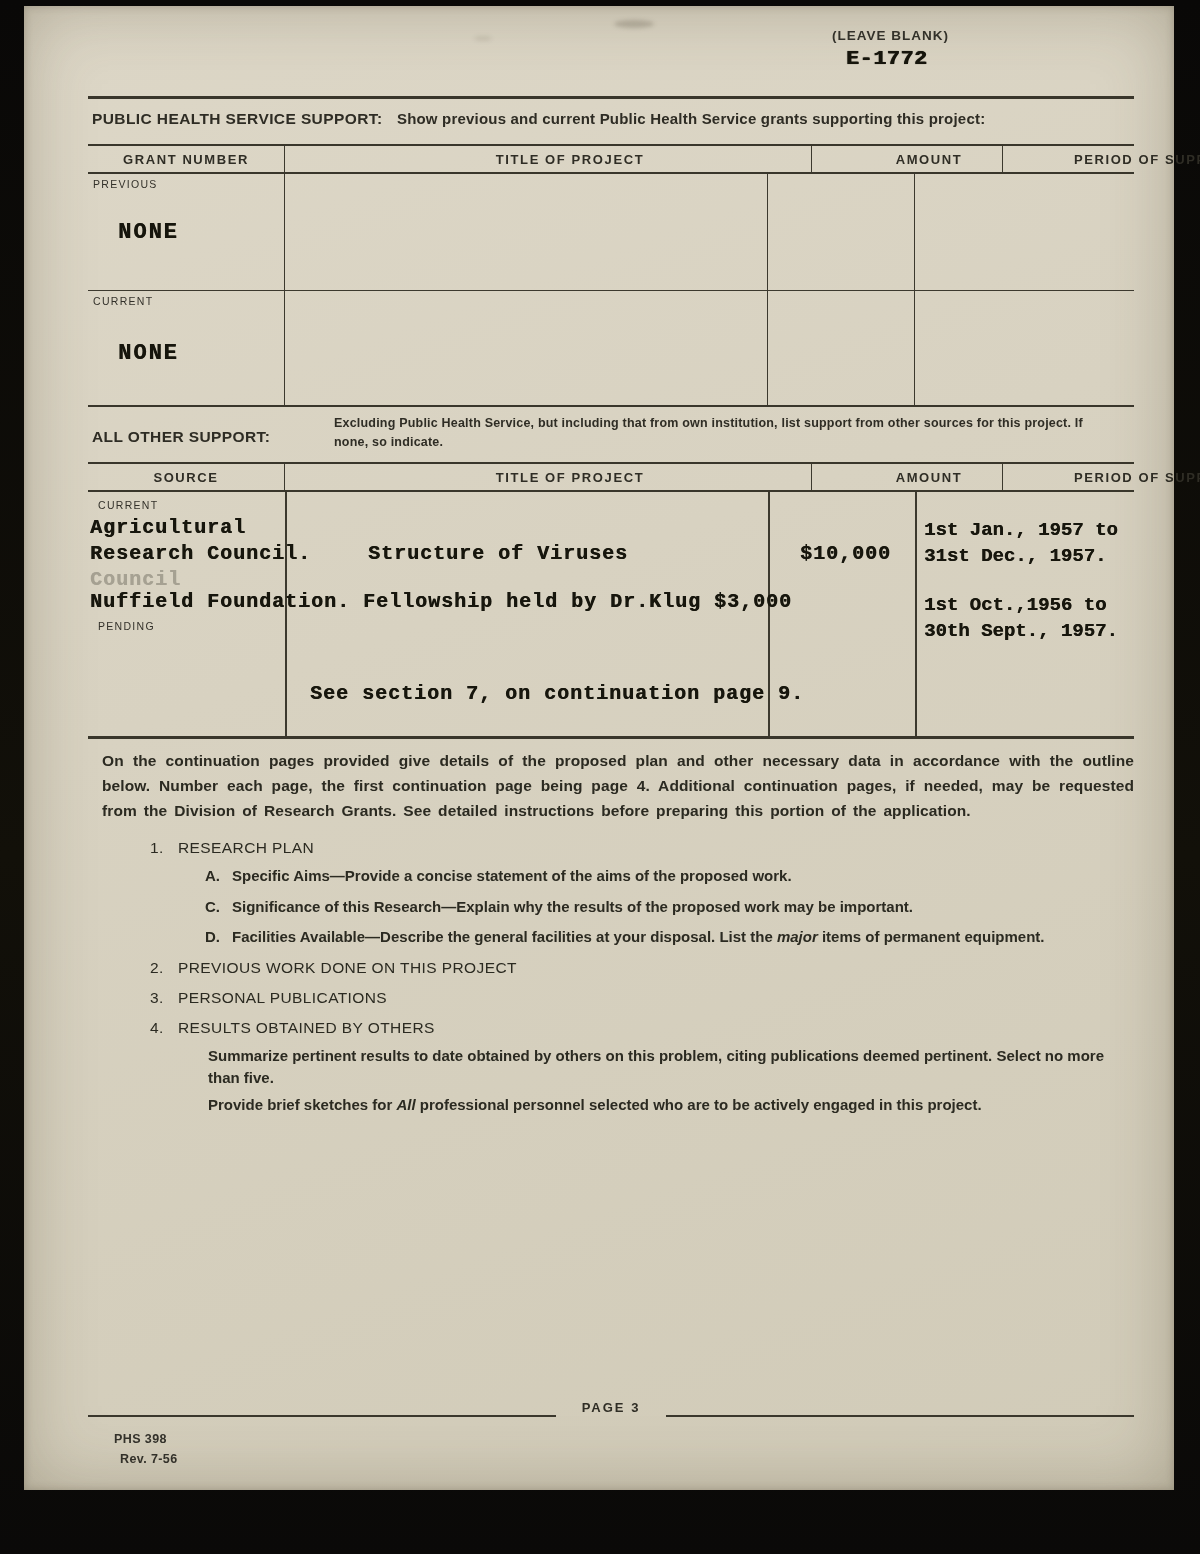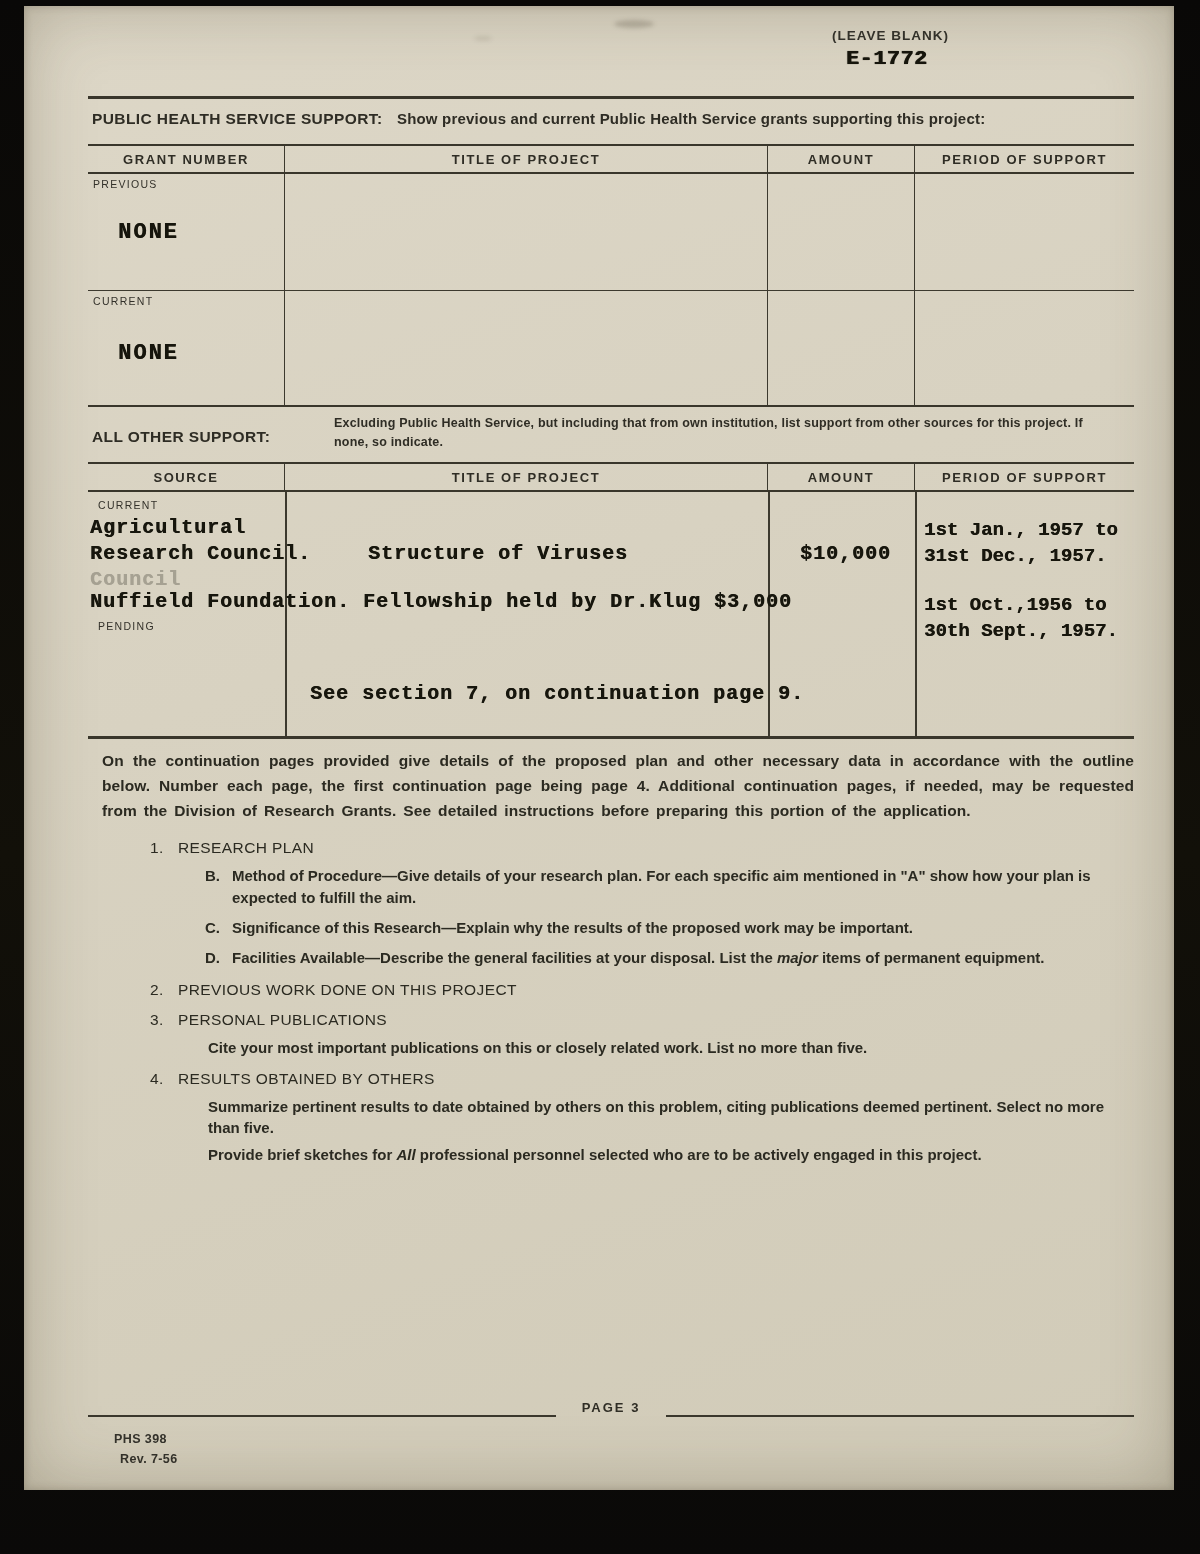--- a/index.html
+++ b/index.html
@@ -26,21 +26,21 @@
   .file-number { font-size:21px; margin:4px 0 0 14px; text-shadow:1px 0 0 currentColor, 0 0 1px rgba(20,18,8,.6); }
 
   .rule { position:absolute; left:0; width:100%; border-top:3px solid #39362b; }
 
   .section-label-row { position:absolute; top:104px; left:4px; width:100%; }
   .bold-label { font-size:15.5px; font-weight:700; letter-spacing:.4px; color:#2e2c24; }
   .inline-instruction { font-size:15px; font-weight:700; letter-spacing:.2px; margin-left:10px; color:#2e2c24;margin-top:40px; }
 
   
   .tbl { position:absolute; left:0; width:1046px; border-top:2px solid #39362b; border-bottom:2px solid #39362b; }
-  .tbl-header { display:grid; grid-template-columns:197px 483px 147px 219px; border-bottom:2px solid #39362b; }
+  .tbl-header { display:grid; grid-template-columns:197px 483px 147px 219px; border-bottom:2px solid #39362b;gap:44px; }
   .th { font-size:13px; font-weight:700; letter-spacing:1.6px; text-align:center; padding:6px 2px 5px;
         color:#2f2d25; }
   .th:not(:last-child), .td:not(:last-child) { border-right:1.5px solid #3c392e; }
   .tbl-row { display:grid; grid-template-columns:197px 483px 147px 219px; position:relative; }
   .tbl-row.divided { border-bottom:1.5px solid #3c392e; }
   .cell-label { font-size:10.5px; font-weight:400; letter-spacing:1.3px; color:#33312a; padding:4px 0 0 5px; display:block; }
   .none-val { position:absolute; left:30px; top:46px; font-size:22px; letter-spacing:2px; }
 
   .os-label-block { position:absolute; top:406px; left:0; width:100%; height:52px; }
   .os-label { position:absolute; left:4px; top:16px; }
@@ -158,37 +158,36 @@
       </div>
     </div>
 
     <div class="research">
       <p class="rp-intro">On the continuation pages provided give details of the proposed plan and other necessary data in accordance with the outline below.  Number each page, the first continuation page being page 4. Additional continuation pages, if needed, may be requested from the Division of Research Grants.  See detailed instructions before preparing this portion of the application.</p>
 
       <div class="item-head">
         <span class="item-num">1.</span><span>RESEARCH PLAN</span>
       </div>
       <div class="subitem">
-        <span class="si-letter">B.</span><span>Method of Procedure—Give details of your research plan.  For each specific aim mentioned in "A" show how your plan is expected to fulfill the aim.</span>
+        <span class="si-letter">A.</span><span>Specific Aims—Provide a concise statement of the aims of the proposed work.</span>
       </div>
       <div class="subitem">
         <span class="si-letter">C.</span><span>Significance of this Research—Explain why the results of the proposed work may be important.</span>
       </div>
       <div class="subitem">
         <span class="si-letter">D.</span><span>Facilities Available—Describe the general facilities at your disposal.  List the </span><span class="em">major</span><span> items of permanent equipment.</span>
       </div>
 
       <div class="item-head">
         <span class="item-num">2.</span><span>PREVIOUS WORK DONE ON THIS PROJECT</span>
       </div>
 
       <div class="item-head">
         <span class="item-num">3.</span><span>PERSONAL PUBLICATIONS</span>
       </div>
-      <div class="item-body">Cite your most important publications on this or closely related work.  List no more than five.</div>
 
       <div class="item-head">
         <span class="item-num">4.</span><span>RESULTS OBTAINED BY OTHERS</span>
       </div>
       <div class="item-body">Summarize pertinent results to date obtained by others on this problem, citing publications deemed pertinent.  Select no more than five.</div>
 
       <div class="item-body">
         <span>Provide brief sketches for </span><span class="em">All</span><span> professional personnel selected who are to be actively engaged in this project.</span>
       </div>
     </div>

